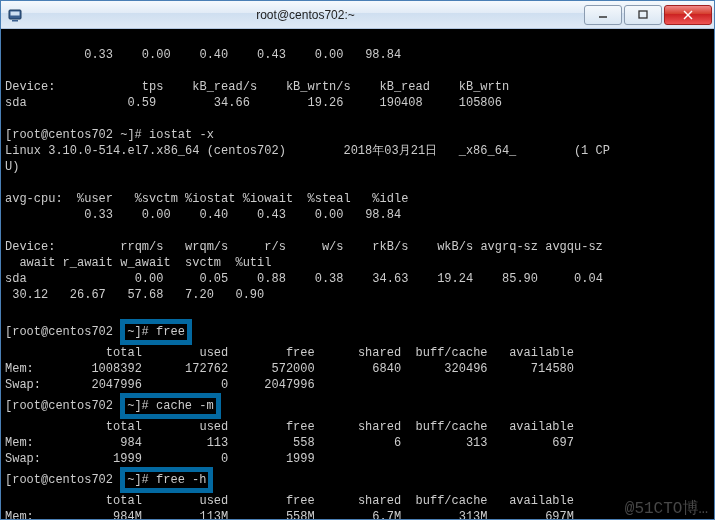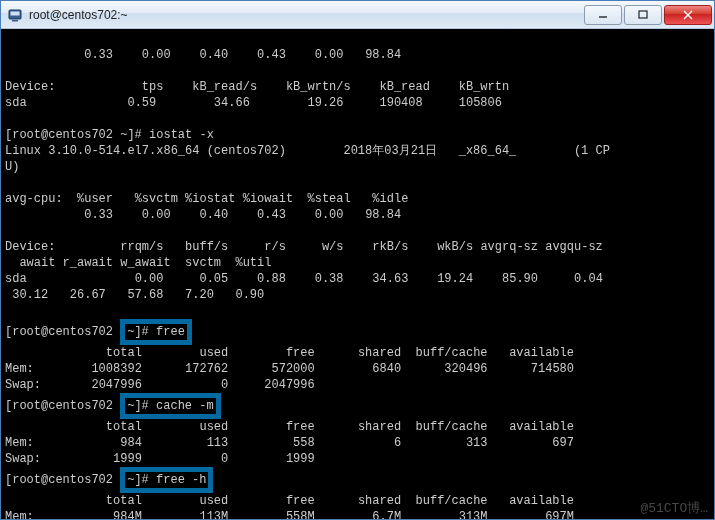--- a/index.html
+++ b/index.html
@@ -18,20 +18,21 @@
     display: flex;
     flex-direction: column;
   }
   .titlebar {
     height: 28px;
     background: linear-gradient(to bottom, #f5f9fd 0%, #e1ebf6 45%, #cfdff0 46%, #dfe9f5 100%);
     display: flex;
     align-items: center;
     padding: 0 2px 0 6px;
     border-bottom: 1px solid #b0c4de;
+    text-align: center;
   }
   .title-icon {
     width: 16px; height: 16px;
     margin-right: 6px;
     display: inline-flex;
     align-items: center; justify-content: center;
   }
   .title-text {
     flex: 1;
     font-size: 12px;
@@ -77,21 +78,21 @@
     display: inline-block;
     width: 7px; height: 13px;
     background: #0f0;
     vertical-align: middle;
   }
   .watermark {
     position: absolute;
     right: 6px;
     bottom: 2px;
     color: #777;
-    font-size: 13px;
+    font-size: 16px;
     opacity: 0.6;
   }
 </style>
 </head>
 <body>
 
 <div class="window">
   <div class="titlebar">
     <span class="title-icon">
       <svg width="16" height="16" viewBox="0 0 16 16">
@@ -127,21 +128,21 @@
 <span><span>Device:</span>            <span>tps</span>    <span>kB_read/s</span>    <span>kB_wrtn/s</span>    <span>kB_read</span>    <span>kB_wrtn</span></span>
 <span><span>sda</span>              <span>0.59</span>        <span>34.66</span>        <span>19.26</span>     <span>190408</span>     <span>105806</span></span>
 
 <span><span class="prompt">[root@centos702 ~]#</span> <span>iostat -x</span></span>
 <span><span>Linux 3.10.0-514.el7.x86_64 (centos702)</span>        <span>2018年03月21日</span>   <span>_x86_64_</span>        <span>(1 CP</span></span>
 <span>U)</span>
 
 <span><span>avg-cpu:</span>  <span>%user</span>   <span>%svctm</span> <span>%iostat</span> <span>%iowait</span>  <span>%steal</span>   <span>%idle</span></span>
 <span>           <span>0.33</span>    <span>0.00</span>    <span>0.40</span>    <span>0.43</span>    <span>0.00</span>   <span>98.84</span></span>
 
-<span><span>Device:</span>         <span>rrqm/s</span>   <span>buff/s</span>     <span>r/s</span>     <span>w/s</span>    <span>rkB/s</span>    <span>wkB/s</span> <span>avgrq-sz</span> <span>avgqu-sz</span></span>
+<span><span>Device:</span>         <span>rrqm/s</span>   <span>wrqm/s</span>     <span>r/s</span>     <span>w/s</span>    <span>rkB/s</span>    <span>wkB/s</span> <span>avgrq-sz</span> <span>avgqu-sz</span></span>
 <span><span>  await r_await w_await</span>  <span>svctm</span>  <span>%util</span></span>
 <span><span>sda</span>               <span>0.00</span>     <span>0.05</span>    <span>0.88</span>    <span>0.38</span>    <span>34.63</span>    <span>19.24</span>    <span>85.90</span>     <span>0.04</span></span>
 <span><span> 30.12   26.67   57.68</span>   <span>7.20</span>   <span>0.90</span></span>
 
 <span><span>[root@centos702 </span><span class="hlbox"><span>~]#</span> <span>free</span></span></span>
 <span>              <span>total</span>        <span>used</span>        <span>free</span>      <span>shared</span>  <span>buff/cache</span>   <span>available</span></span>
 <span><span>Mem:</span>        <span>1008392</span>      <span>172762</span>      <span>572000</span>        <span>6840</span>      <span>320496</span>      <span>714580</span></span>
 <span><span>Swap:</span>       <span>2047996</span>           <span>0</span>     <span>2047996</span></span>
 <span><span>[root@centos702 </span><span class="hlbox"><span>~]#</span> <span>cache -m</span></span></span>
 <span>              <span>total</span>        <span>used</span>        <span>free</span>      <span>shared</span>  <span>buff/cache</span>   <span>available</span></span>

